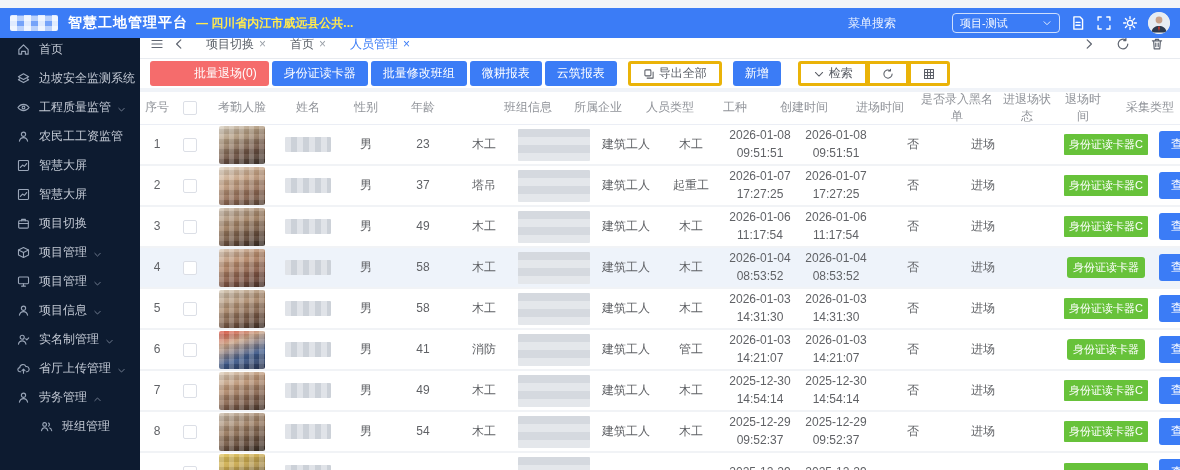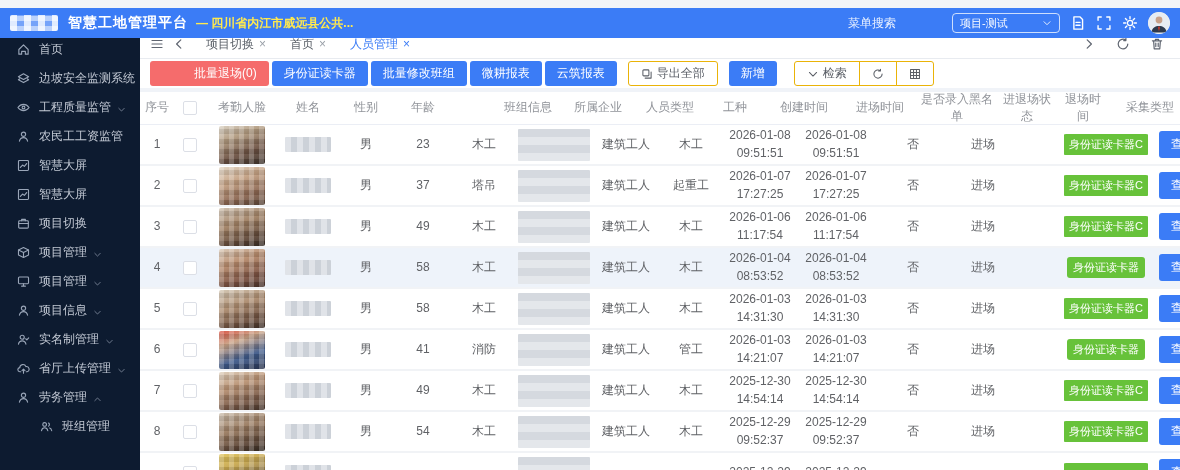--- a/index.html
+++ b/index.html
@@ -49,21 +49,21 @@
   .tab.active .x { color:var(--accent,#3b7cf6); }
   .tabbar-right { margin-left:auto; display:flex; align-items:center; gap:12px; }
 
   .toolbar { height:33px; display:flex; align-items:center; padding:0 0 0 10px;
     border-bottom:4px solid #f0f3f8; background:#fff; }
   .tbtn { height:25px; padding:0 12px; font-size:12px; border-radius:3px; margin-right:3px;
     display:inline-flex; align-items:center; gap:4px; cursor:pointer; border:none; white-space:nowrap;
     background:#fff; font-family:inherit; }
   .tbtn.danger { background:var(--danger,#f56c6c); color:#fff;padding-left:44px; }
   .tbtn.primary { background:var(--accent,#3b7cf6); color:#fff; }
-  .tbtn.plain { background:#fff; border:1px solid #eab308; color:#5a5e66; }
+  .tbtn.plain { background:#fff; border:3px solid #eab308; color:#5a5e66; }
   .tbtn.gap { margin-left:8px; }
   .tbtn.grouped { margin-right:0; margin-left:-1px; border-radius:0; }
   .tbtn.grouped.first { border-radius:3px 0 0 3px; margin-left:14px; }
   .tbtn.grouped.last { border-radius:0 3px 3px 0; }
   .bic { width:12px; height:12px; display:inline-flex; color:#5a5e66; }
   .bic svg { width:100%; height:100%; }
 
   
   .table { width:1078px; font-size:12px; color:#606266; }
   .trow { display:flex; align-items:center; height:41px; border-bottom:2px solid #f1f3f6; background:#fff; }

